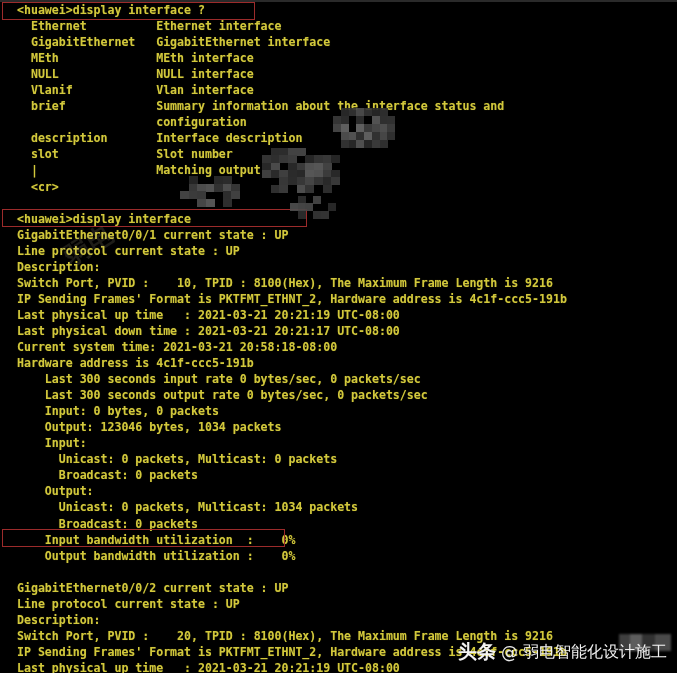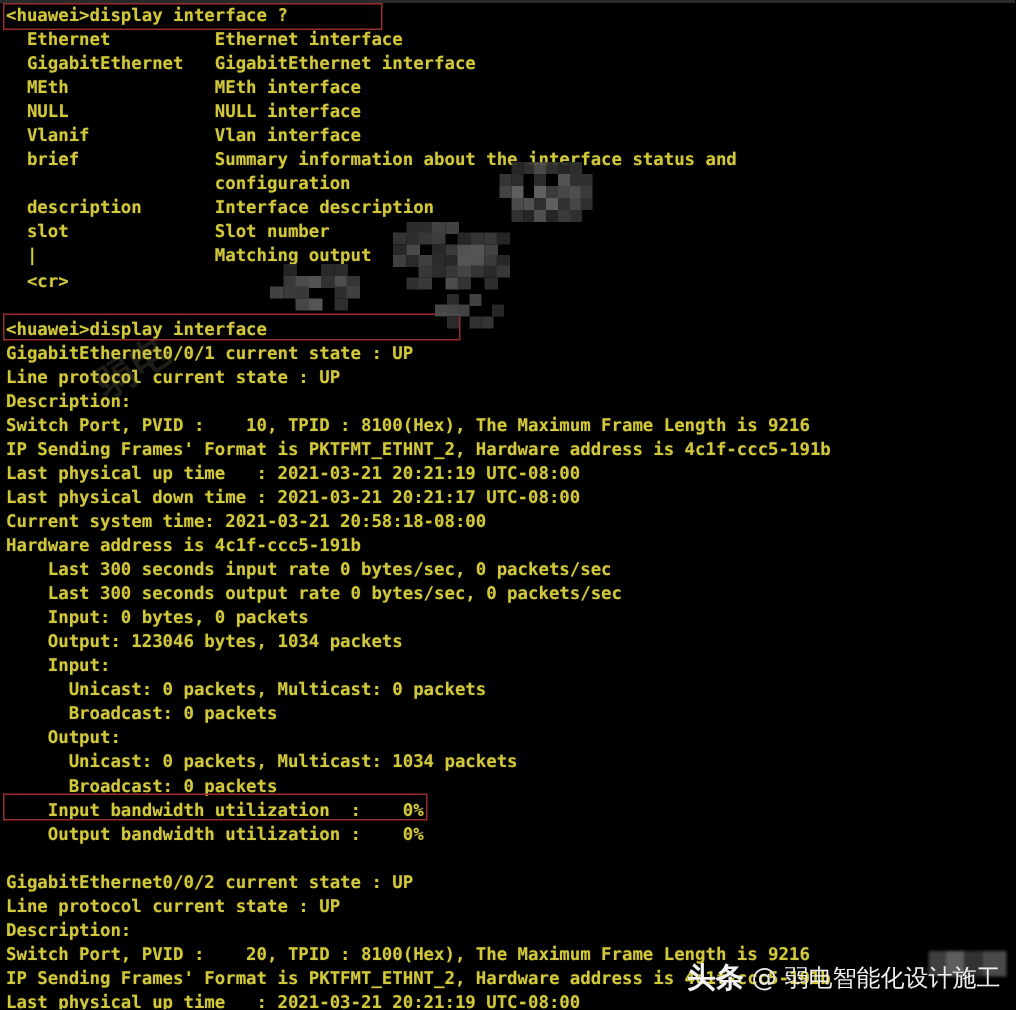--- a/index.html
+++ b/index.html
@@ -41,21 +41,21 @@
     font-family: "DejaVu Sans Mono", "Liberation Mono", monospace;
     font-size: 11.6px;
     line-height: 16.05px;
     color: #cfc63a;
     white-space: pre;
     letter-spacing: -0.02px;
   }
 
   .line {
     height: 16.05px;
-    padding-left: 4px;
+    padding-left: 17px;
     white-space: pre;
     color: #d2c83c;
     font-weight: 700;
     text-shadow: 0 0 1px rgba(200,190,50,0.35);
   }
 
   .line.blank { color: transparent; }
 
   
   .redbox {

